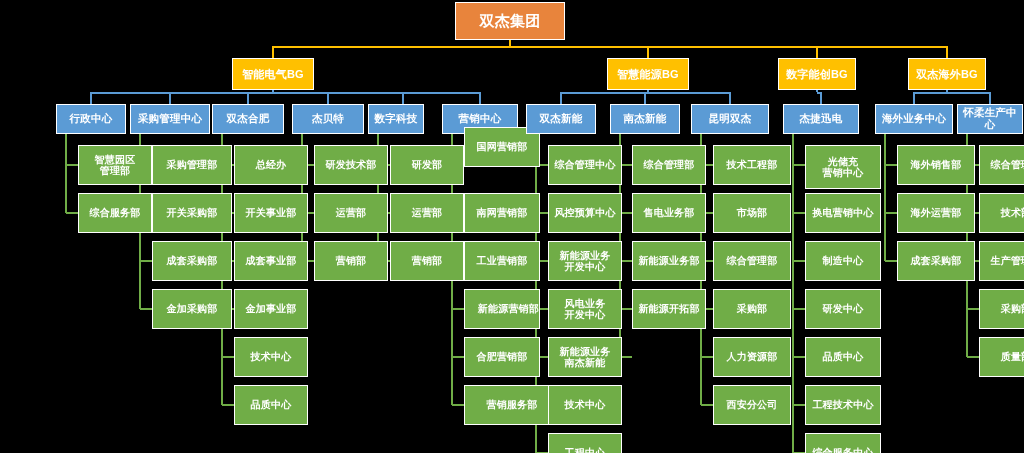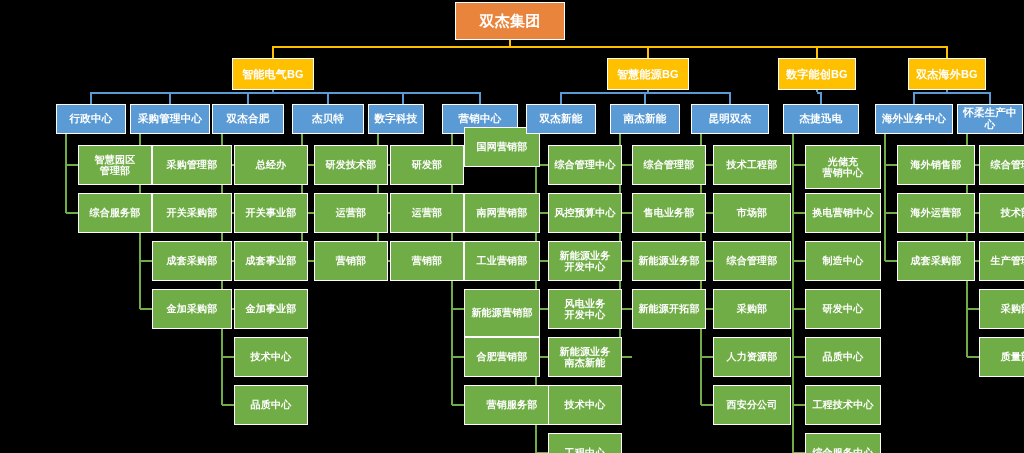--- a/index.html
+++ b/index.html
@@ -174,21 +174,21 @@
     </div>
     <div class="lnk g" style="left: 452px; top: 212px; width: 12px; height: 2px;"></div>
     <div class="node dept" style="left: 464px; top: 193px; width: 76px; height: 40px; flex-direction: column;">
       <span>南网营销部</span>
     </div>
     <div class="lnk g" style="left: 452px; top: 260px; width: 12px; height: 2px;"></div>
     <div class="node dept" style="left: 464px; top: 241px; width: 76px; height: 40px; flex-direction: column;">
       <span>工业营销部</span>
     </div>
     <div class="lnk g" style="left: 452px; top: 308px; width: 12px; height: 2px;"></div>
-    <div class="node dept" style="left: 464px; top: 289px; width: 76px; height: 48px; flex-direction: column;">
+    <div class="node dept" style="left: 464px; top: 289px; width: 76px; height: 40px; flex-direction: column; align-items: flex-end;">
       <span>新能源营销部</span>
     </div>
     <div class="lnk g" style="left: 452px; top: 356px; width: 12px; height: 2px;"></div>
     <div class="node dept" style="left: 464px; top: 337px; width: 76px; height: 40px; flex-direction: column;">
       <span>合肥营销部</span>
     </div>
     <div class="lnk g" style="left: 452px; top: 404px; width: 12px; height: 2px;"></div>
     <div class="node dept" style="left: 464px; top: 385px; width: 96px; height: 40px; flex-direction: column;">
       <span>营销服务部</span>
     </div>

